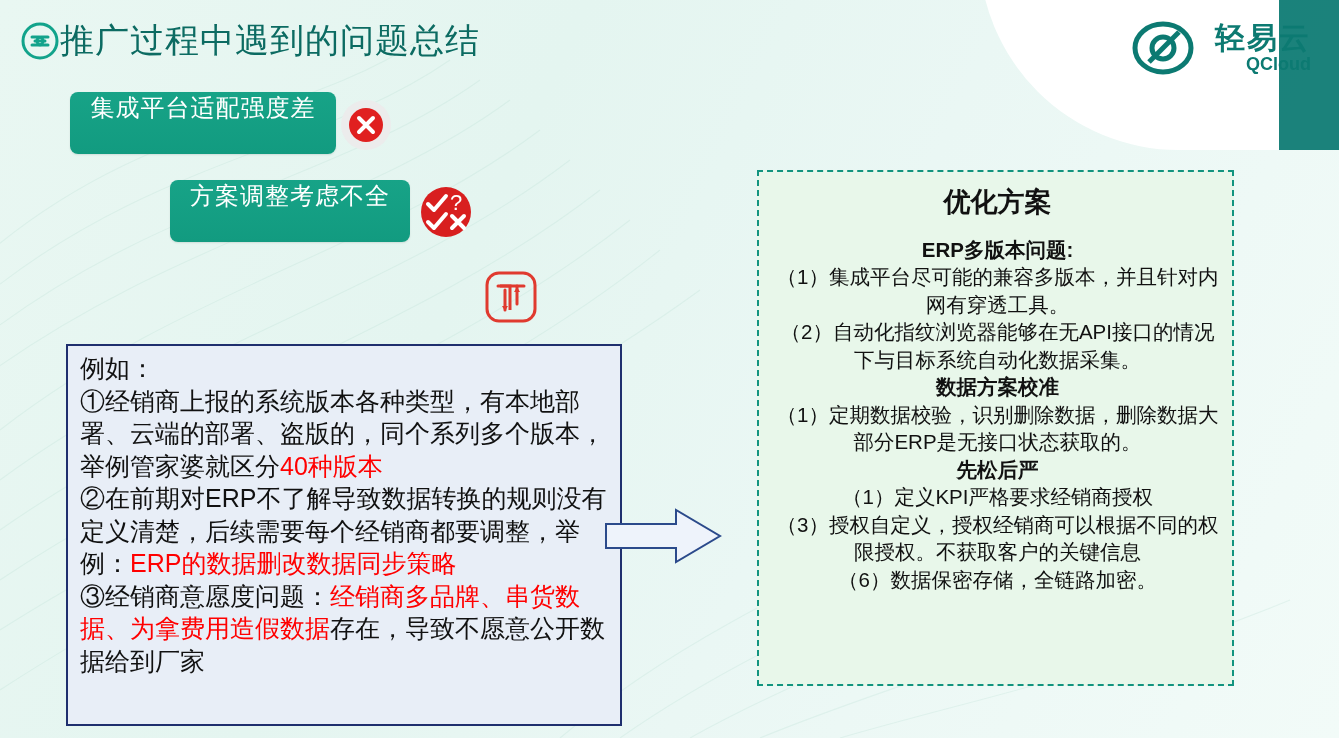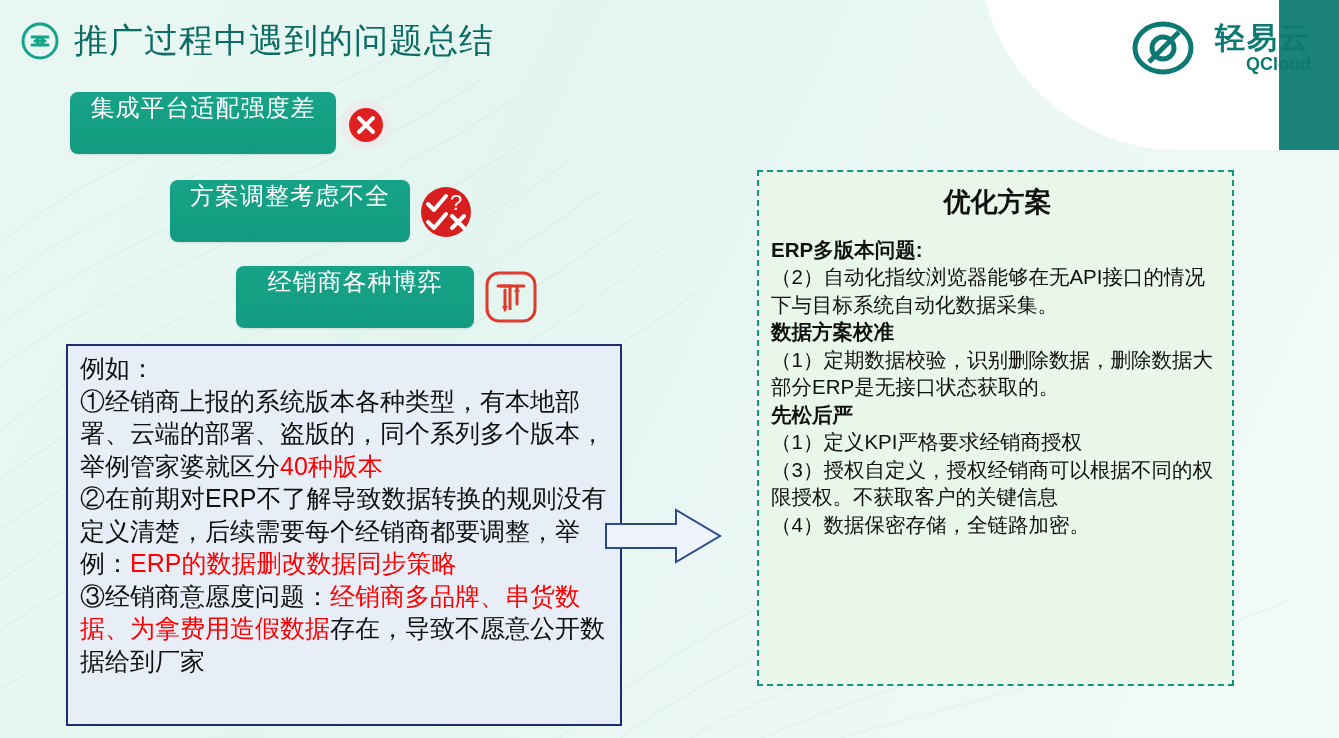--- a/index.html
+++ b/index.html
@@ -71,21 +71,20 @@
     text-align: right;
     margin-top: 2px;
   }
   
   .title-row {
     position: absolute;
     top: 18px;
     left: 20px;
     display: flex;
     align-items: center;
-    gap: 14px;
   }
   .title-text {
     font-size: 34px;
     color: #0c6b62;
     letter-spacing: 1px;
   }
   
   .pill {
     position: absolute;
     background: #16a085;
@@ -162,20 +161,21 @@
   .solution-body {
     font-size: 20.5px;
     line-height: 1.34;
     color: #111111;
   }
   .solution-body .head {
     font-weight: bold;
   }
   .solution-body p {
     margin: 0;
+    text-align: center;
   }
   .wm {
     position: absolute;
     color: rgba(255,255,255,0.55);
     font-size: 22px;
     transform: rotate(-20deg);
     pointer-events: none;
     user-select: none;
   }
 </style>
@@ -247,23 +247,20 @@
   <div class="icon-badge" id="icon2">
     <svg width="58" height="56" viewBox="0 0 58 56">
       <circle cx="30" cy="28" r="25" fill="#d81f1f"></circle>
       <path d="M12 20 l6 6 l12 -14" fill="none" stroke="#ffffff" stroke-width="4" stroke-linecap="round" stroke-linejoin="round"></path>
       <text x="34" y="26" font-size="22" fill="#ffffff" font-family="Liberation Sans, sans-serif">?</text>
       <path d="M12 38 l6 6 l12 -14" fill="none" stroke="#ffffff" stroke-width="4" stroke-linecap="round" stroke-linejoin="round"></path>
       <path d="M36 32 L48 44 M48 32 L36 44" stroke="#ffffff" stroke-width="4" stroke-linecap="round"></path>
     </svg>
   </div>
 
-  <div class="pill" id="pill3">
-    <span>经销商各种博弈</span>
-  </div>
   <div class="icon-badge" id="icon3">
     <svg width="54" height="54" viewBox="0 0 54 54">
       <rect x="3" y="3" width="48" height="48" rx="12" fill="none" stroke="#e03a2f" stroke-width="3"></rect>
       <path d="M16 16 h10 v24 M16 16 l0 0" fill="none" stroke="#e03a2f" stroke-width="3"></path>
       <path d="M14 16 h26" stroke="#e03a2f" stroke-width="3" stroke-linecap="round"></path>
       <path d="M21 20 v20 M33 16 v18" stroke="#e03a2f" stroke-width="3" stroke-linecap="round"></path>
       <path d="M18 36 l3 5 l3 -5 Z" fill="#e03a2f"></path>
       <path d="M30 22 l3 -5 l3 5 Z" fill="#e03a2f"></path>
     </svg>
   </div>
@@ -283,25 +280,26 @@
 
   <svg class="arrow" viewBox="0 0 118 56">
     <path d="M2,16 H72 V2 L116,28 L72,54 V40 H2 Z" fill="#eef3fb" stroke="#2b4a8b" stroke-width="2"></path>
   </svg>
 
   <div class="solution-box">
     <div class="solution-title">优化方案</div>
     <div class="solution-body">
 
       <p class="head">ERP多版本问题:</p>
+      <p>（1）集成平台尽可能的兼容多版本，并且针对内网有穿透工具。</p>
       <p>（2）自动化指纹浏览器能够在无API接口的情况下与目标系统自动化数据采集。</p>
 
       <p class="head">数据方案校准</p>
       <p>（1）定期数据校验，识别删除数据，删除数据大部分ERP是无接口状态获取的。</p>
 
       <p class="head">先松后严</p>
       <p>（1）定义KPI严格要求经销商授权</p>
       <p>（3）授权自定义，授权经销商可以根据不同的权限授权。不获取客户的关键信息</p>
-      <p>（4）数据保密存储，全链路加密。</p>
+      <p>（6）数据保密存储，全链路加密。</p>
     </div>
   </div>
 
 </div>
 
 </body></html>

